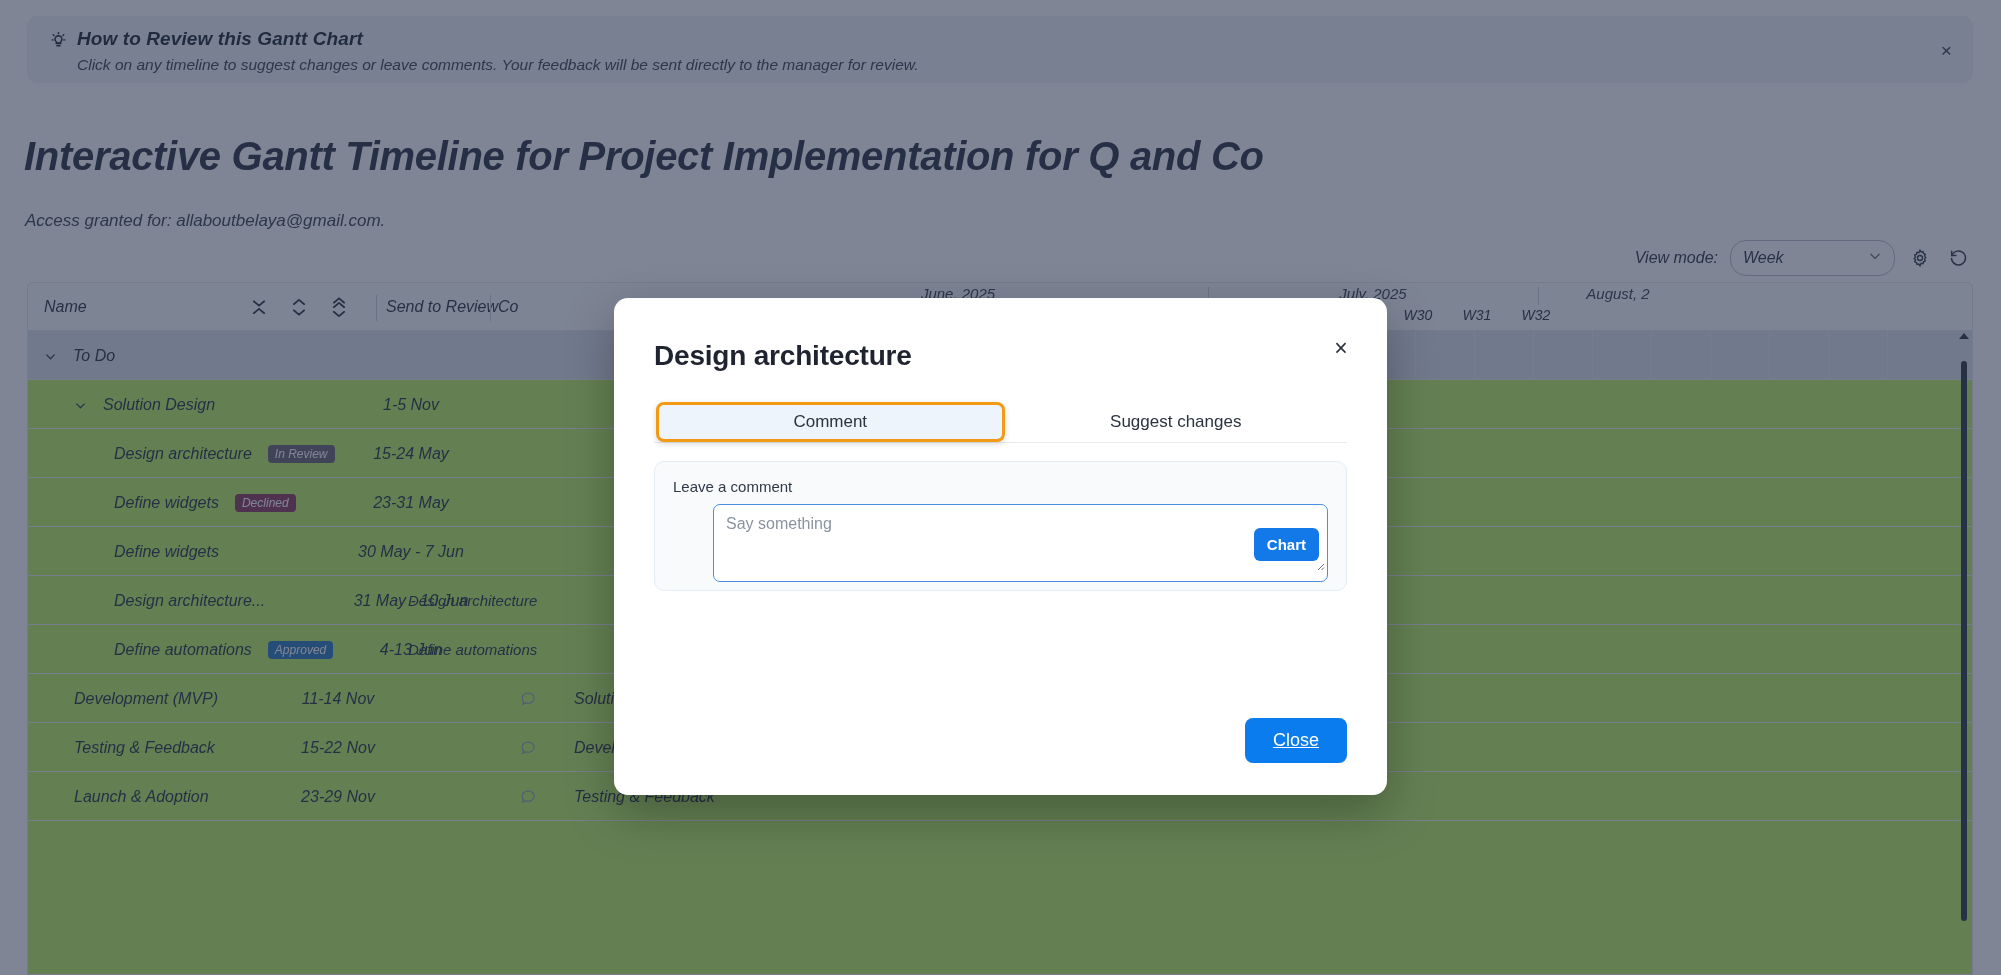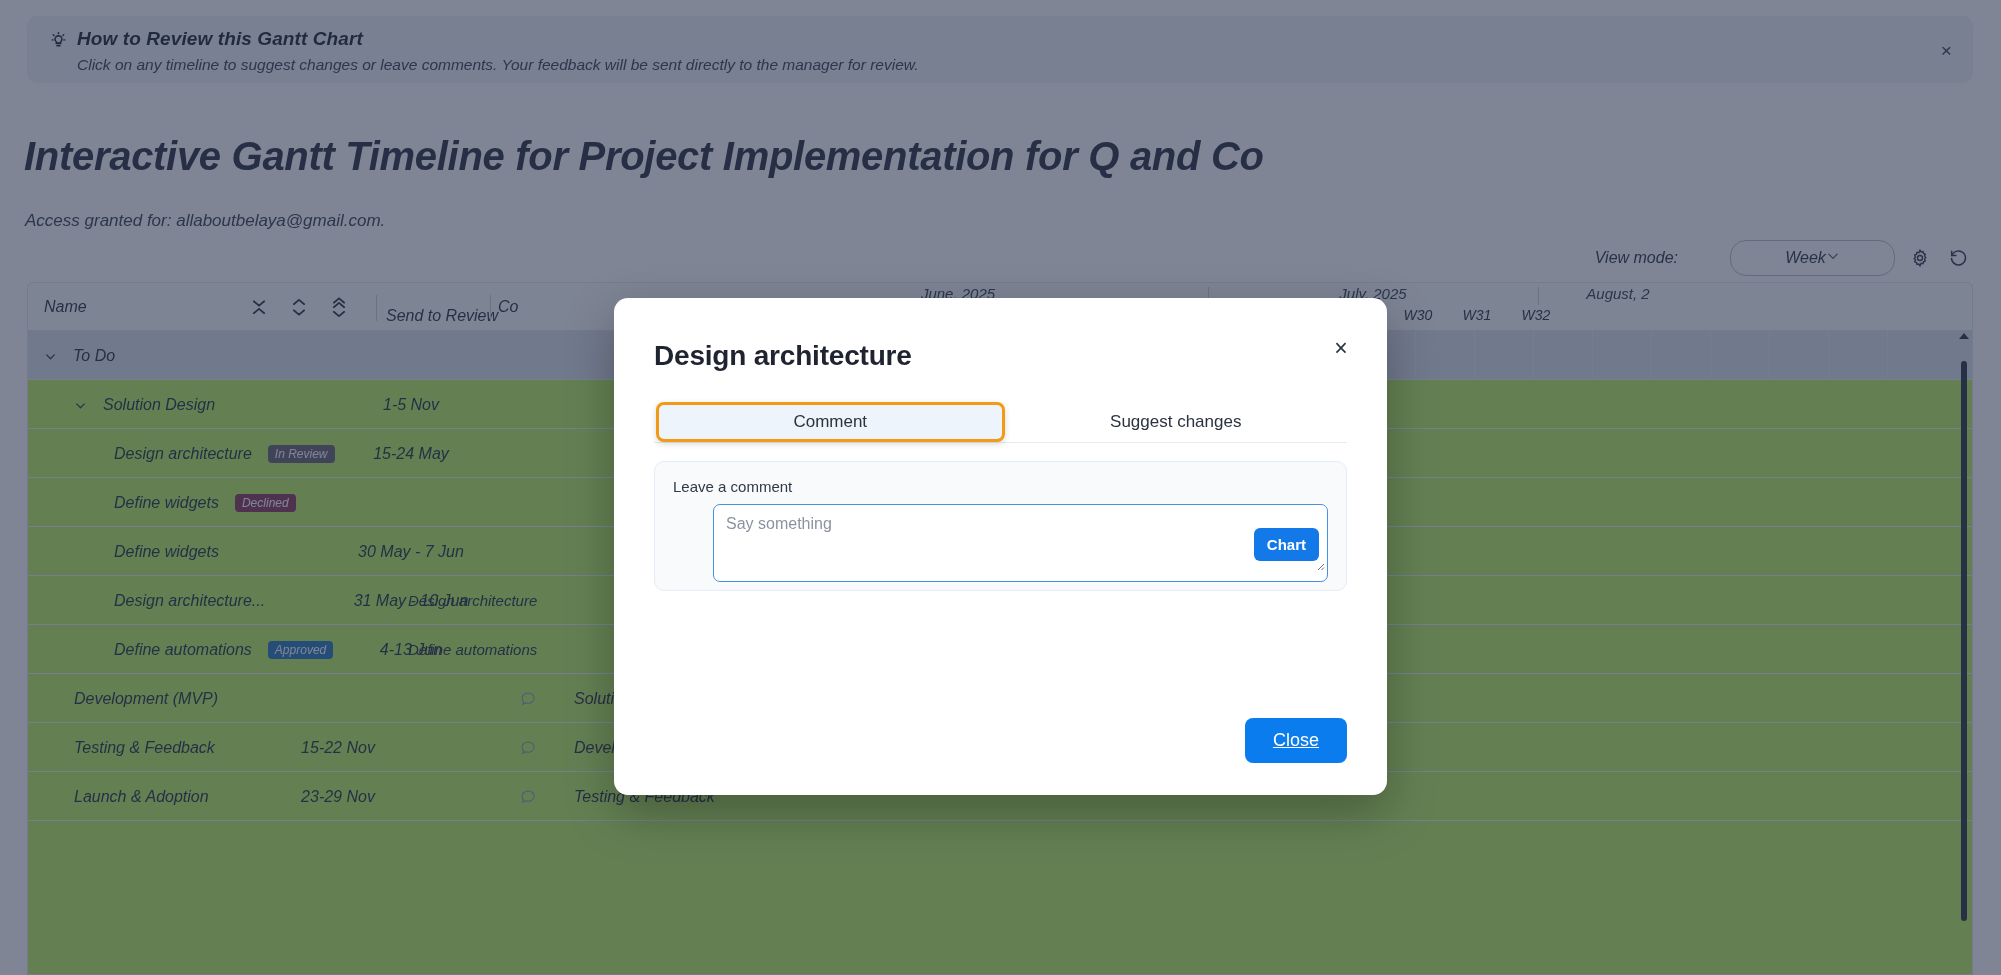--- a/index.html
+++ b/index.html
@@ -81,25 +81,24 @@
     right: 30px; top: 240px;
     display: flex; align-items: center; gap: 12px;
   }
   .toolbar-label { font-size: 16px; color: #2f3849; }
   .view-select {
     width: 165px; height: 36px;
     border: 1px solid #b9c0cc;
     border-radius: 16px;
     background: transparent;
     display: flex; align-items: center;
-    justify-content: center;
+    justify-content: space-between;
     padding: 0 12px;
     font-size: 16px;
     color: #2f3849;
-    margin-left: 40px;
   }
   .chev { width: 14px; height: 14px; opacity: .75; }
   .icon-btn {
     width: 26px; height: 26px;
     display: flex; align-items: center; justify-content: center;
     cursor: pointer;
     color: #333c4c;
   }
 
   
@@ -128,21 +127,21 @@
   .collapse-icons {
     position: absolute; left: 222px; top: 0;
     height: 48px; display: flex; align-items: center; gap: 22px;
   }
   .ci { width: 18px; height: 22px; color: #2c3544; }
   .col-div {
     position: absolute; top: 12px; width: 1px; height: 26px;
     background: #ccd3dc;
   }
   .col-send {
-    position: absolute; left: 358px; top: 9px; height: 48px;
+    position: absolute; left: 358px; top: 0; height: 48px;
     display: flex; align-items: center;
     font-size: 16px; color: #2c3544;
   }
   .col-com {
     position: absolute; left: 470px; top: 0; height: 48px;
     display: flex; align-items: center;
     font-size: 16px; color: #2c3544;
   }
 
   
@@ -513,20 +512,21 @@
             <span class="badge" style="background:#6b6472">In Review</span>
           </div>
           <div class="r-dates" style="left:268px">15-24 May</div>
         </div>
 
         <div class="row">
           <div class="r-name" style="left:86px">
             <span>Define widgets</span>
             <span class="badge" style="background:#8e3a5c">Declined</span>
           </div>
+          <div class="r-dates" style="left:268px">23-31 May</div>
         </div>
 
         <div class="row">
           <div class="r-name" style="left:86px">
             <span>Define widgets</span>
           </div>
           <div class="r-dates" style="left:268px">30 May - 7 Jun</div>
         </div>
 
         <div class="row">
@@ -543,20 +543,21 @@
             <span class="badge" style="background:#2a7bbd">Approved</span>
           </div>
           <div class="r-dates" style="left:268px">4-13 Jun</div>
           <div class="bar-label" style="left:380px">Define automations</div>
         </div>
 
         <div class="row">
           <div class="r-name" style="left:46px">
             <span>Development (MVP)</span>
           </div>
+          <div class="r-dates" style="left:195px">11-14 Nov</div>
           <div class="r-comment">
             <svg width="17" height="17" viewBox="0 0 24 24" fill="none" stroke="currentColor" stroke-width="1.7">
               <path d="M20 11.5c0 4-3.8 7.2-8.5 7.2-1 0-2-.15-2.9-.43L4 20l1.3-3.3A6.9 6.9 0 0 1 3 11.5C3 7.5 6.8 4.3 11.5 4.3S20 7.5 20 11.5z"></path>
             </svg>
           </div>
           <div class="r-dep">Solution Design</div>
         </div>
 
         <div class="row">
           <div class="r-name" style="left:46px">

